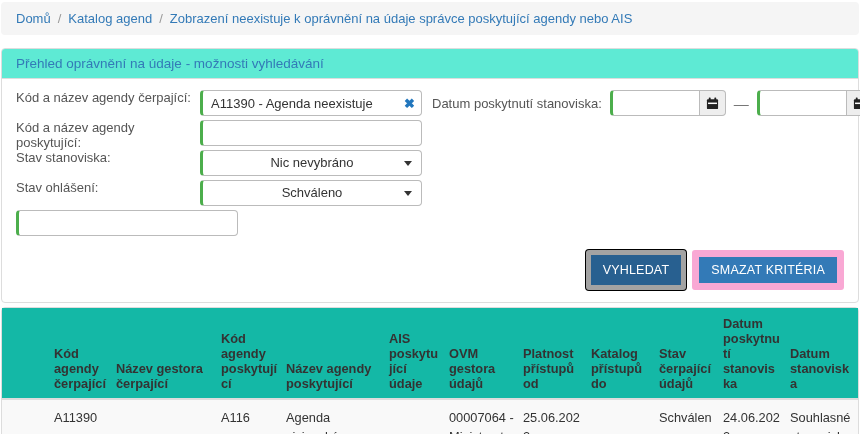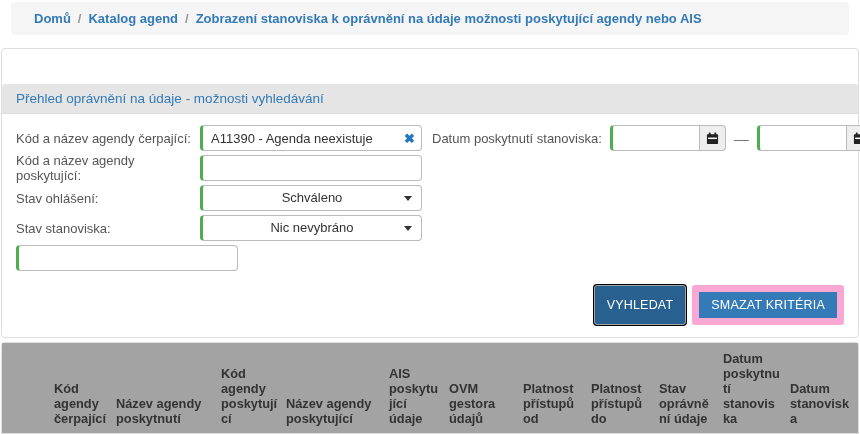--- a/index.html
+++ b/index.html
@@ -1,71 +1,71 @@
 <!DOCTYPE html>
 <html><head>
 <meta charset="utf-8">
 <style>
   * { box-sizing: border-box; margin: 0; padding: 0; }
   html,body { width: 860px; height: 434px; background: #fff; overflow: hidden; }
   body { font-family: "Liberation Sans", sans-serif; font-size: 13px; color: #333; }
 
   
-  .breadcrumb { background:#f5f5f5; border-radius:4px; margin:2px 11px 0; padding:8px 23px; height:33px; display:flex; align-items:center;font-weight:bold; }
+  .breadcrumb { background:#f5f5f5; border-radius:4px; margin:2px 1px 0; padding:8px 15px; height:33px; display:flex; align-items:center; }
   .breadcrumb a { color:#337ab7; text-decoration:none; cursor:pointer; }
   .breadcrumb .sep { color:#999; margin:0 7px; }
 
   
   .panel { border:1px solid #ddd; border-radius:4px; margin:0 1px; background:#fff; }
   .panel-search { margin-top:13px; }
   .panel-results { margin-top:4px; }
-  .panel-heading { background:#e5e5e5; color:#337ab7; padding:7px 14px; border-bottom:1px solid #ddd; border-radius:3px 3px 0 0; font-size:13.5px; display:flex; justify-content:space-between; align-items:center; min-height:30px;margin-top:35px; }
+  .panel-heading { background:#5eead4; color:#337ab7; padding:7px 14px; border-bottom:1px solid #ddd; border-radius:3px 3px 0 0; font-size:13.5px; display:flex; justify-content:space-between; align-items:center; min-height:30px; }
 
   
   .search-body { position:relative; padding:11px 14px 12px; }
-  .form-row { display:flex; align-items:center; margin-bottom:4px; height:26px; }
+  .form-row { display:flex; margin-bottom:4px; height:26px; }
   .form-label { width:184px; color:#555; flex:none; }
   .ctl { position:relative; width:222px; height:26px; border:1px solid #bbb; border-left:3px solid #4cae4c; border-radius:4px; background:#fff; flex:none; }
   .ctl input { width:100%; height:100%; border:0; outline:none; background:transparent; font:inherit; color:#333; padding:0 8px; border-radius:4px; }
   .ctl.has-clear input { padding-right:26px; }
   .clear-x { position:absolute; right:6px; top:50%; transform:translateY(-50%); color:#2176bd; font-weight:bold; font-size:13px; cursor:pointer; line-height:1; }
   .selectbox { display:flex; align-items:center; justify-content:center; cursor:pointer; }
   .selectbox .sel-text { line-height:24px; color:#333; }
   .caret { position:absolute; right:9px; top:50%; margin-top:-2px; width:0; height:0; border-left:4px solid transparent; border-right:4px solid transparent; border-top:5px solid #333; }
 
   .date-group { position:absolute; left:430px; top:11px; display:flex; align-items:center; }
   .date-group .form-label { width:auto; margin-right:8px; }
   .date-ctl { display:flex; height:26px; }
   .date-ctl .date-input { width:90px; height:26px; border:1px solid #bbb; border-left:3px solid #4cae4c; border-radius:4px 0 0 4px; padding:0 6px; font:inherit; outline:none; }
   .cal-btn { width:26px; height:26px; border:1px solid #bbb; border-left:0; border-radius:0 4px 4px 0; background:#eee; display:flex; align-items:center; justify-content:center; cursor:pointer; }
   .dash { color:#777; margin:0 8px; font-size:15px; }
 
   .btn-row { display:flex; justify-content:flex-end; gap:6px; margin-top:14px; }
   .btn { border-radius:3px; color:#fff; font:inherit; font-size:12.5px; padding:6px 12px; cursor:pointer; letter-spacing:.2px; }
-  .btn-search { background:#286090; border:1px solid #a3a3a3; box-shadow:0 0 0 1px #000; }
+  .btn-search { background:#286090; border:5px solid #a3a3a3; box-shadow:0 0 0 1px #000; }
   .btn-clear { background:#337ab7; border:7px solid #f9a8d4; }
 
   
   .excel-btn { width:25px; height:27px; background:#fbfbfb; border:1px solid #ccc; border-radius:2px; display:flex; align-items:center; justify-content:center; cursor:pointer; }
 
   
   table { width:100%; border-collapse:collapse; table-layout:fixed; font-size:12.8px; color:#333; }
-  thead th { vertical-align:bottom; text-align:left; font-weight:bold; padding:8px 4px 7px; border-bottom:2px solid #ddd; background:#a3a3a3; word-wrap:break-word; }
+  thead th { vertical-align:bottom; text-align:left; font-weight:bold; padding:8px 4px 7px; border-bottom:2px solid #ddd; background:#14b8a6; word-wrap:break-word; }
   tbody td { vertical-align:top; padding:9px 4px; background:#f9f9f9; border-bottom:1px solid #e3e3e3; line-height:1.45; word-wrap:break-word; }
   td.eye-cell { padding-left:15px; }
 </style>
 </head>
 <body>
 
 <nav class="breadcrumb">
   <a>Domů</a>
   <span class="sep">/</span>
   <a>Katalog agend</a>
   <span class="sep">/</span>
-  <a>Zobrazení stanoviska k oprávnění na údaje možnosti poskytující agendy nebo AIS</a>
+  <a>Zobrazení neexistuje k oprávnění na údaje správce poskytující agendy nebo AIS</a>
 </nav>
 
 <section class="panel panel-search">
   <div class="panel-heading">
     <span>Přehled oprávnění na údaje - možnosti vyhledávání</span>
   </div>
   <div class="search-body">
 
     <div class="form-row">
       <label class="form-label">Kód a název agendy čerpající:</label>
@@ -76,31 +76,31 @@
     </div>
 
     <div class="form-row">
       <label class="form-label">Kód a název agendy poskytující:</label>
       <div class="ctl">
         <input value="" style="">
       </div>
     </div>
 
     <div class="form-row">
-      <label class="form-label">Stav ohlášení:</label>
+      <label class="form-label">Stav stanoviska:</label>
       <div class="ctl selectbox">
-        <span class="sel-text">Schváleno</span>
+        <span class="sel-text">Nic nevybráno</span>
         <span class="caret"></span>
       </div>
     </div>
 
     <div class="form-row">
-      <label class="form-label">Stav stanoviska:</label>
+      <label class="form-label">Stav ohlášení:</label>
       <div class="ctl selectbox">
-        <span class="sel-text">Nic nevybráno</span>
+        <span class="sel-text">Schváleno</span>
         <span class="caret"></span>
       </div>
     </div>
 
     <div class="form-row">
       <div class="ctl">
         <input value="" style="">
       </div>
     </div>
 
@@ -152,28 +152,28 @@
         <col style="width:68px">
       <col style="width:68px">
         <col style="width:64px">
         <col style="width:67px">
         <col>
     </colgroup>
     <thead>
       <tr>
         <th></th>
         <th>Kód agendy čerpající</th>
-        <th>Název agendy poskytnutí</th>
+        <th>Název gestora čerpající</th>
         <th>Kód agendy poskytující</th>
         <th>Název agendy poskytující</th>
         <th>AIS poskytující údaje</th>
         <th>OVM gestora údajů</th>
         <th>Platnost přístupů od</th>
-        <th>Platnost přístupů do</th>
-        <th>Stav oprávnění údaje</th>
+        <th>Katalog přístupů do</th>
+        <th>Stav čerpající údajů</th>
         <th>Datum poskytnutí stanoviska</th>
         <th>Datum stanoviska</th>
       </tr>
     </thead>
     <tbody>
       <tr>
         <td class="eye-cell">
           
         </td>
         <td>A11390</td>

